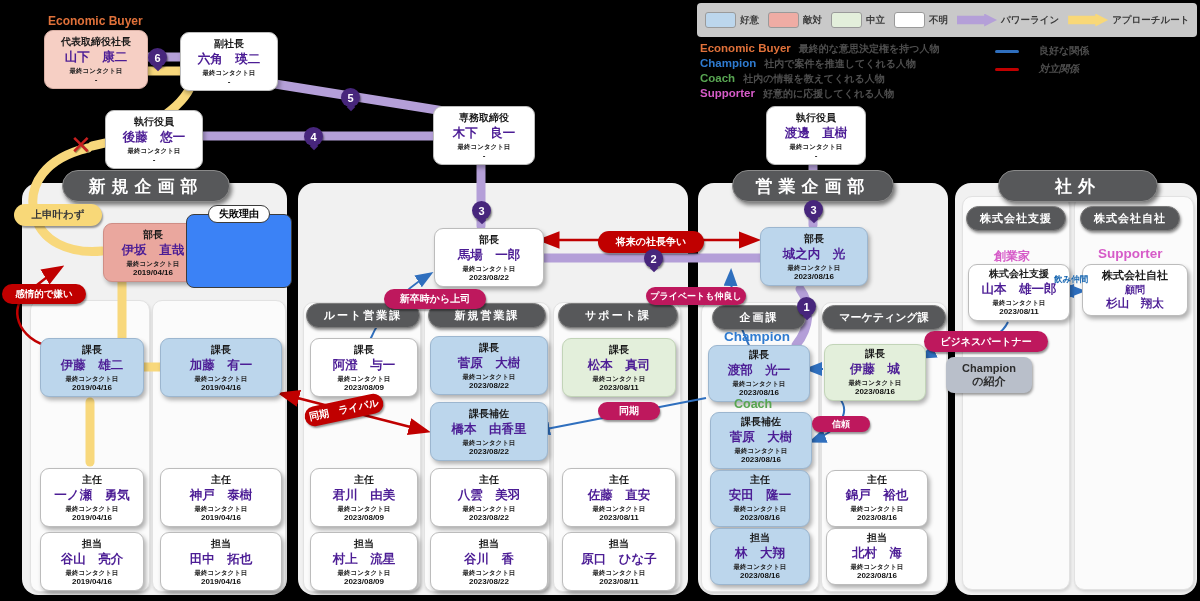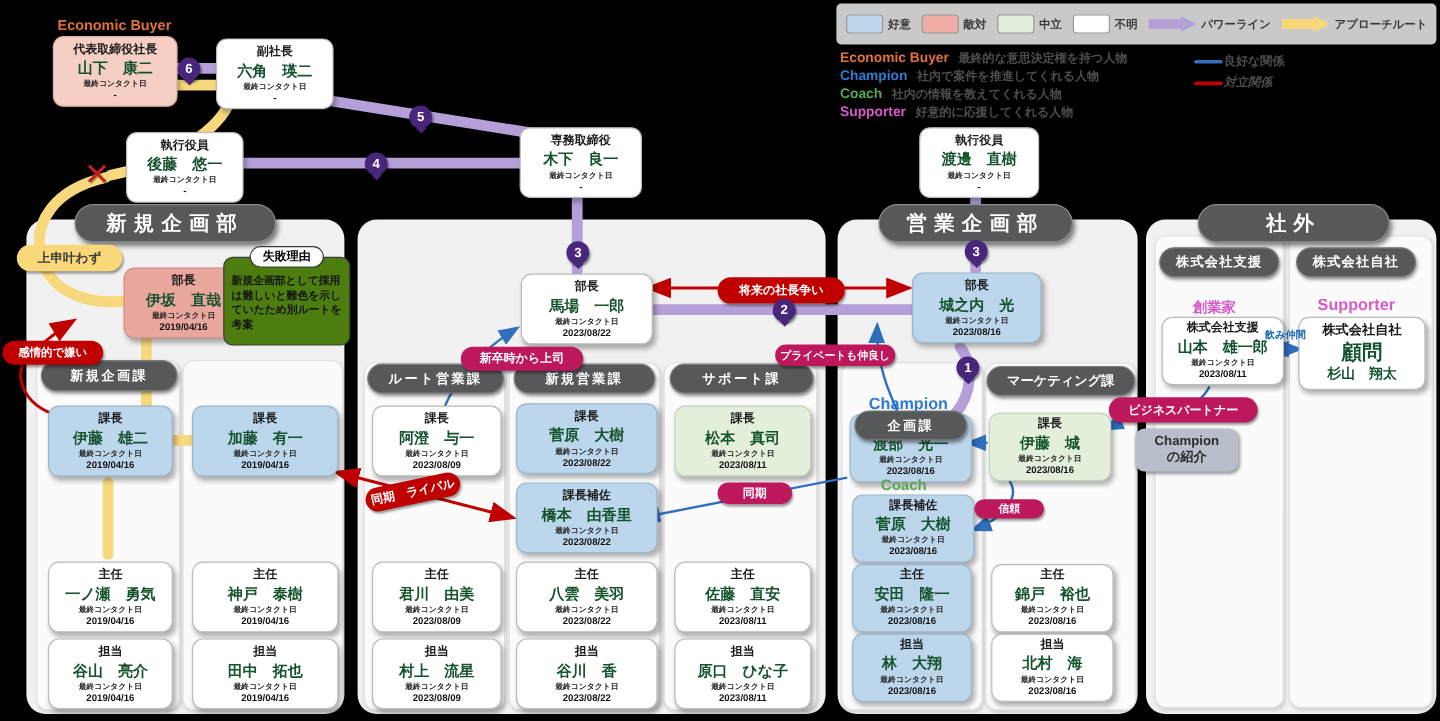--- a/index.html
+++ b/index.html
@@ -12,40 +12,40 @@
   .dept-head{position:absolute;background:#57585a;border:1px solid #8a8a8a;color:#fff;border-radius:16px;
     display:flex;align-items:center;justify-content:center;font-size:17px;font-weight:bold;letter-spacing:6px;
     box-shadow:2px 3px 4px rgba(0,0,0,.5);z-index:5;}
   .course-head{position:absolute;background:#57585a;border:1px solid #7c7c7c;color:#fff;border-radius:13px;
     display:flex;align-items:center;justify-content:center;font-size:11px;font-weight:bold;letter-spacing:2px;
     box-shadow:1px 2px 3px rgba(0,0,0,.45);z-index:5;}
   
   .card{position:absolute;background:#fff;border:1px solid #bcbcbc;border-radius:9px;text-align:center;
     padding:5px 2px 4px 2px;box-shadow:2px 3px 4px rgba(0,0,0,.3);z-index:4;}
   .card .t{font-size:10px;color:#1a1a1a;font-weight:bold;line-height:1.25;}
-  .card .n{font-size:12.5px;color:#14532d;font-weight:bold;line-height:1.3;}
+  .card .n{font-size:12.5px;color:#4c1d95;font-weight:bold;line-height:1.3;}
   .card .cl{font-size:6.5px;color:#222;font-weight:bold;margin-top:2px;line-height:1.2;}
   .card .cd{font-size:8px;color:#111;font-weight:bold;line-height:1.2;}
   .card.blue{background:#bcd6ec;border-color:#9cb6cf;}
   .card.green{background:#e3efdb;border-color:#c2d4b8;}
   .card.pink{background:#eaa79e;border-color:#cf8e86;}
   .card.pinklight{background:#f6cfc4;border-color:#d9b0a5;}
   
   .pill{position:absolute;display:flex;align-items:center;justify-content:center;font-weight:bold;z-index:6;}
   .pill-red{background:#c00000;color:#fff;border-radius:12px;font-size:10px;box-shadow:1px 2px 2px rgba(0,0,0,.4);}
   .pill-blue{background:#be185d;color:#fff;border-radius:11px;font-size:10px;box-shadow:1px 2px 2px rgba(0,0,0,.4);}
   .pill-yellow{background:#f8d878;color:#3a3a3a;border-radius:11px;font-size:10.5px;box-shadow:1px 2px 2px rgba(0,0,0,.4);}
   .tag{position:absolute;font-weight:800;z-index:6;white-space:nowrap;}
   .tag-eb{color:#e0713a;font-size:12px;}
   .tag-champion{color:#2f7bd0;font-size:13.5px;}
   .tag-coach{color:#58a552;font-size:12.5px;}
   .tag-magenta{color:#d65bc8;font-size:12px;}
   .tag-blue-sm{color:#1565b0;font-size:8.5px;font-weight:800;}
   
-  .callout{position:absolute;background:#4d7c0f;border:1.5px solid #3c3c3c;border-radius:8px;z-index:7;}
+  .callout{position:absolute;background:#3b82f6;border:1.5px solid #3c3c3c;border-radius:8px;z-index:7;}
   .callout .head{position:absolute;top:-10px;left:50%;transform:translateX(-50%);background:#fff;border:1.5px solid #3c3c3c;
      border-radius:10px;font-size:10px;font-weight:bold;padding:1px 10px;white-space:nowrap;}
   .callout .body{font-size:9px;font-weight:bold;color:#111;padding:13px 6px 4px 6px;line-height:1.35;text-align:left;}
   .gray-note{position:absolute;background:#b9bfca;border-radius:8px;color:#2c2c2c;font-size:11px;font-weight:bold;
      display:flex;flex-direction:column;align-items:center;justify-content:center;line-height:1.2;z-index:7;
      box-shadow:1px 2px 3px rgba(0,0,0,.4);}
   
   .badge{position:absolute;width:19px;height:19px;border-radius:50%;background:#47267c;color:#fff;z-index:8;
     display:flex;align-items:center;justify-content:center;font-size:11px;font-weight:bold;box-shadow:1px 2px 2px rgba(0,0,0,.5);}
   .badge::after{content:"";position:absolute;bottom:-3px;left:6.5px;width:6px;height:6px;background:#47267c;transform:rotate(45deg);z-index:-1;}
@@ -53,21 +53,21 @@
   
   .legend-bar{position:absolute;left:697px;top:3px;width:500px;height:34px;background:#c9c9c9;border-radius:4px;
     display:flex;align-items:center;gap:9px;padding:0 8px;box-sizing:border-box;z-index:6;}
   .legend-item{display:flex;align-items:center;gap:4px;justify-content:center;}
   .legend-swatch{width:29px;height:14px;border-radius:3px;border:1px solid #9a9a9a;}
   .legend-arrow{width:40px;height:13px;clip-path:polygon(0 18%,68% 18%,68% 0,100% 50%,68% 100%,68% 82%,0 82%);}
   .legend-label{font-size:9.5px;font-weight:bold;color:#3a3a3a;white-space:nowrap;}
   .role-row{position:absolute;display:flex;align-items:baseline;gap:8px;z-index:6;white-space:nowrap;}
   .role-name{font-size:11.5px;font-weight:800;}
   .role-desc{font-size:10px;font-weight:bold;color:#4e4e4e;}
-  .rel-row{position:absolute;display:flex;align-items:center;gap:1px;z-index:6;}
+  .rel-row{position:absolute;display:flex;align-items:center;gap:20px;z-index:6;}
   .rel-line{width:24px;height:3px;border-radius:2px;}
   .rel-label{font-size:10px;font-weight:bold;color:#4e4e4e;white-space:nowrap;}
   svg.lines{position:absolute;left:0;top:0;z-index:2;}
 </style>
 </head>
 <body>
 
 <div id="stage">
 
   <div class="panel" style="left:22px;top:183px;width:265px;height:412px;"></div>
@@ -129,25 +129,24 @@
       <path d="M1060,291 L1082,291" marker-start="url(#aB)" marker-end="url(#aB)"></path>
       <path d="M1008,322 C1002,334 990,340 978,342"></path>
       <path d="M946,346 L922,357" marker-end="url(#aB)"></path>
     </g>
   </svg>
 
   <div class="dept-head" style="left:62px;top:170px;width:166px;height:30px;">新規企画部</div>
   <div class="dept-head" style="left:998px;top:170px;width:158px;height:30px;">社外</div>
   <div class="dept-head" style="left:732px;top:170px;width:160px;height:30px;">営業企画部</div>
 
-  <div class="course-head" style="left:34px;top:300px;width:112px;height:24px;">新規企画課</div>
   <div class="course-head" style="left:306px;top:303px;width:112px;height:23px;">ルート営業課</div>
   <div class="course-head" style="left:558px;top:303px;width:118px;height:23px;">サポート課</div>
   <div class="course-head" style="left:428px;top:303px;width:116px;height:23px;">新規営業課</div>
-  <div class="course-head" style="left:712px;top:305px;width:92px;height:23px;margin-top:37px;">企画課</div>
+  <div class="course-head" style="left:712px;top:305px;width:92px;height:23px;">企画課</div>
   <div class="course-head" style="left:822px;top:305px;width:122px;height:23px;letter-spacing:0;">マーケティング課</div>
   <div class="course-head" style="left:966px;top:206px;width:98px;height:23px;letter-spacing:1px;">株式会社支援</div>
   <div class="course-head" style="left:1080px;top:206px;width:98px;height:23px;letter-spacing:1px;">株式会社自社</div>
 
   <div class="tag tag-eb" style="left:48px;top:14px;">Economic Buyer</div>
   <div class="card pinklight" style="left:44px;top:30px;width:98px;">
     <div class="t">代表取締役社長</div>
     <div class="n">山下　康二</div>
     <div class="cl">最終コンタクト日</div>
     <div class="cd">-</div>
@@ -346,38 +345,37 @@
   <div class="tag tag-magenta" style="left:994px;top:248px;">創業家</div>
   <div class="card" style="left:968px;top:264px;width:96px;padding-top:3px;">
     <div class="t">株式会社支援</div>
     <div class="n">山本　雄一郎</div>
     <div class="cl">最終コンタクト日</div>
     <div class="cd">2023/08/11</div>
   </div>
   <div class="tag tag-magenta" style="left:1098px;top:246px;font-size:13.5px;">Supporter</div>
   <div class="card" style="left:1082px;top:264px;width:100px;padding-top:4px;">
     <div class="t" style="font-size:11px;">株式会社自社</div>
-    <div class="n" style="font-size:17px;">顧問</div>
+    <div class="n" style="font-size:10px;">顧問</div>
     <div class="n" style="font-size:11.5px;">杉山　翔太</div>
   </div>
   <div class="tag tag-blue-sm" style="left:1054px;top:274px;">飲み仲間</div>
 
   <div class="pill pill-yellow" style="left:14px;top:204px;width:88px;height:22px;">上申叶わず</div>
   <div class="pill pill-red" style="left:2px;top:284px;width:84px;height:20px;font-size:9.5px;">感情的で嫌い</div>
   <div class="pill pill-blue" style="left:384px;top:289px;width:102px;height:20px;">新卒時から上司</div>
   <div class="pill pill-red" style="left:304px;top:400px;width:80px;height:20px;transform:rotate(-12deg);">同期　ライバル</div>
   <div class="pill pill-blue" style="left:598px;top:402px;width:62px;height:18px;">同期</div>
   <div class="pill pill-red" style="left:598px;top:231px;width:106px;height:22px;">将来の社長争い</div>
   <div class="pill pill-blue" style="left:646px;top:287px;width:100px;height:18px;font-size:9px;">プライベートも仲良し</div>
   <div class="pill pill-blue" style="left:812px;top:416px;width:58px;height:16px;font-size:9px;">信頼</div>
   <div class="pill pill-blue" style="left:924px;top:331px;width:124px;height:21px;">ビジネスパートナー</div>
 
   <div class="callout" style="left:186px;top:214px;width:104px;height:72px;">
     <div class="head">失敗理由</div>
-    <div class="body">新規企画部として採用は難しいと難色を示していたため別ルートを考案</div>
   </div>
   <div class="gray-note" style="left:946px;top:357px;width:86px;height:36px;">
     <span>Champion</span>
     <span>の紹介</span>
   </div>
 
   <div class="badge" style="left:797px;top:297px;">1</div>
   <div class="badge" style="left:644px;top:249px;">2</div>
   <div class="badge" style="left:472px;top:201px;">3</div>
   <div class="badge" style="left:804px;top:200px;">3</div>

